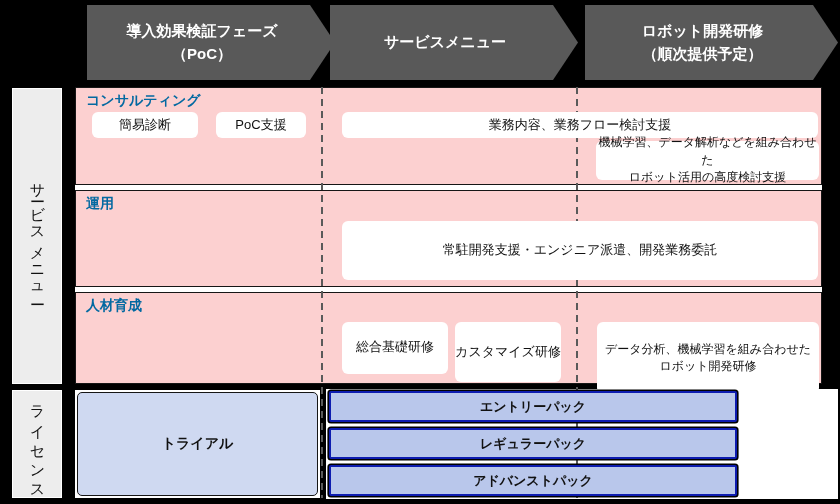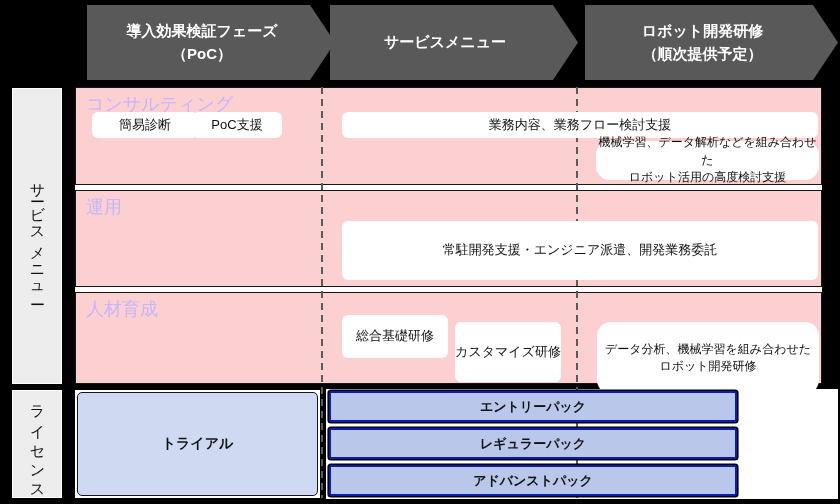--- a/index.html
+++ b/index.html
@@ -38,41 +38,41 @@
   .panel.packs{left:326px;top:389px;width:512px;height:110px;}
   
   .prow{
     position:absolute;left:75px;width:747px;background:var(--pink,#fcd0d0);
     border:1.6px solid #161616;box-sizing:border-box;z-index:2;
   }
   .r1{top:87px;height:98px;}
   .r2{top:190px;height:97px;}
   .r3{top:292px;height:92px;}
   .rowlabel{
-    position:absolute;z-index:3;font-weight:normal;font-size:18px;color:#c4b5fd;
+    position:absolute;z-index:3;font-weight:bold;font-size:14px;color:#0369a1;
   }
   
   .dash{
     position:absolute;top:87px;width:2px;height:411px;z-index:4;
     background:repeating-linear-gradient(to bottom,var(--dash,#5a5a5a) 0 7px,transparent 7px 12px);
   }
   .d1{left:321px;} .d2{left:576px;}
   
   .wbox{
     position:absolute;background:#fff;border-radius:6px;z-index:5;
     display:flex;align-items:center;justify-content:center;text-align:center;
     font-size:13px;color:#111;white-space:pre-line;line-height:1.45;box-sizing:border-box;
   }
-  .wbox.small{font-size:12px;border-radius:14px;}
+  .wbox.small{font-size:12px;}
   .b11{left:92px; top:112px;width:106px;height:26px;}
-  .b12{left:192px;top:112px;width:90px;height:26px;}
+  .b12{left:216px;top:112px;width:90px;height:26px;}
   .b13{left:342px;top:112px;width:476px;height:26px;}
   .b14{left:596px;top:141px;width:223px;height:39px;}
   .b21{left:342px;top:221px;width:476px;height:59px;}
-  .b31{left:342px;top:315px;width:106px;height:43px;}
+  .b31{left:342px;top:322px;width:106px;height:52px;font-family:Liberation Mono, monospace;}
   .b32{left:455px;top:322px;width:106px;height:60px;}
   .b33{left:597px;top:322px;width:222px;height:72px;}
   
   .trialbox{
     position:absolute;left:77px;top:392px;width:241px;height:104px;z-index:5;
     background:var(--trial,#cfd9f1);border:1.6px solid #161616;border-radius:5px;
     display:flex;align-items:center;justify-content:center;font-size:14px;color:#111;
     box-sizing:border-box;
     font-weight:bold;
   }

